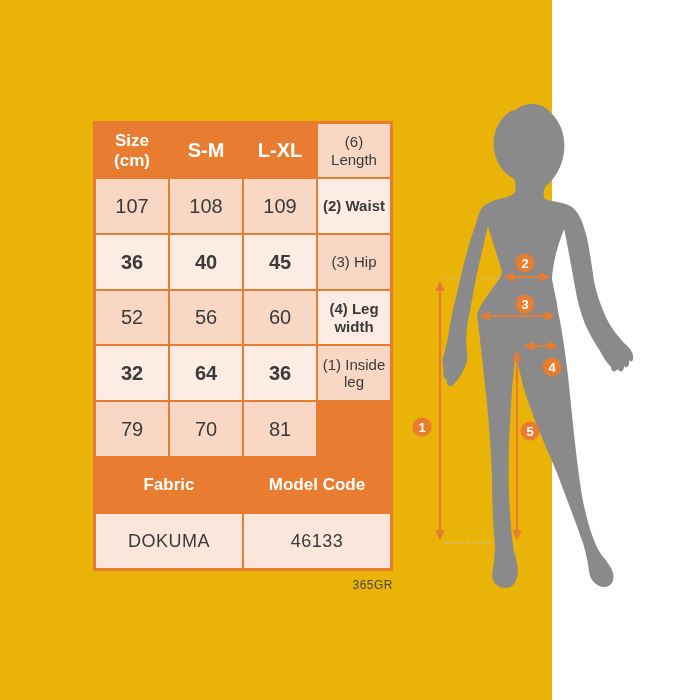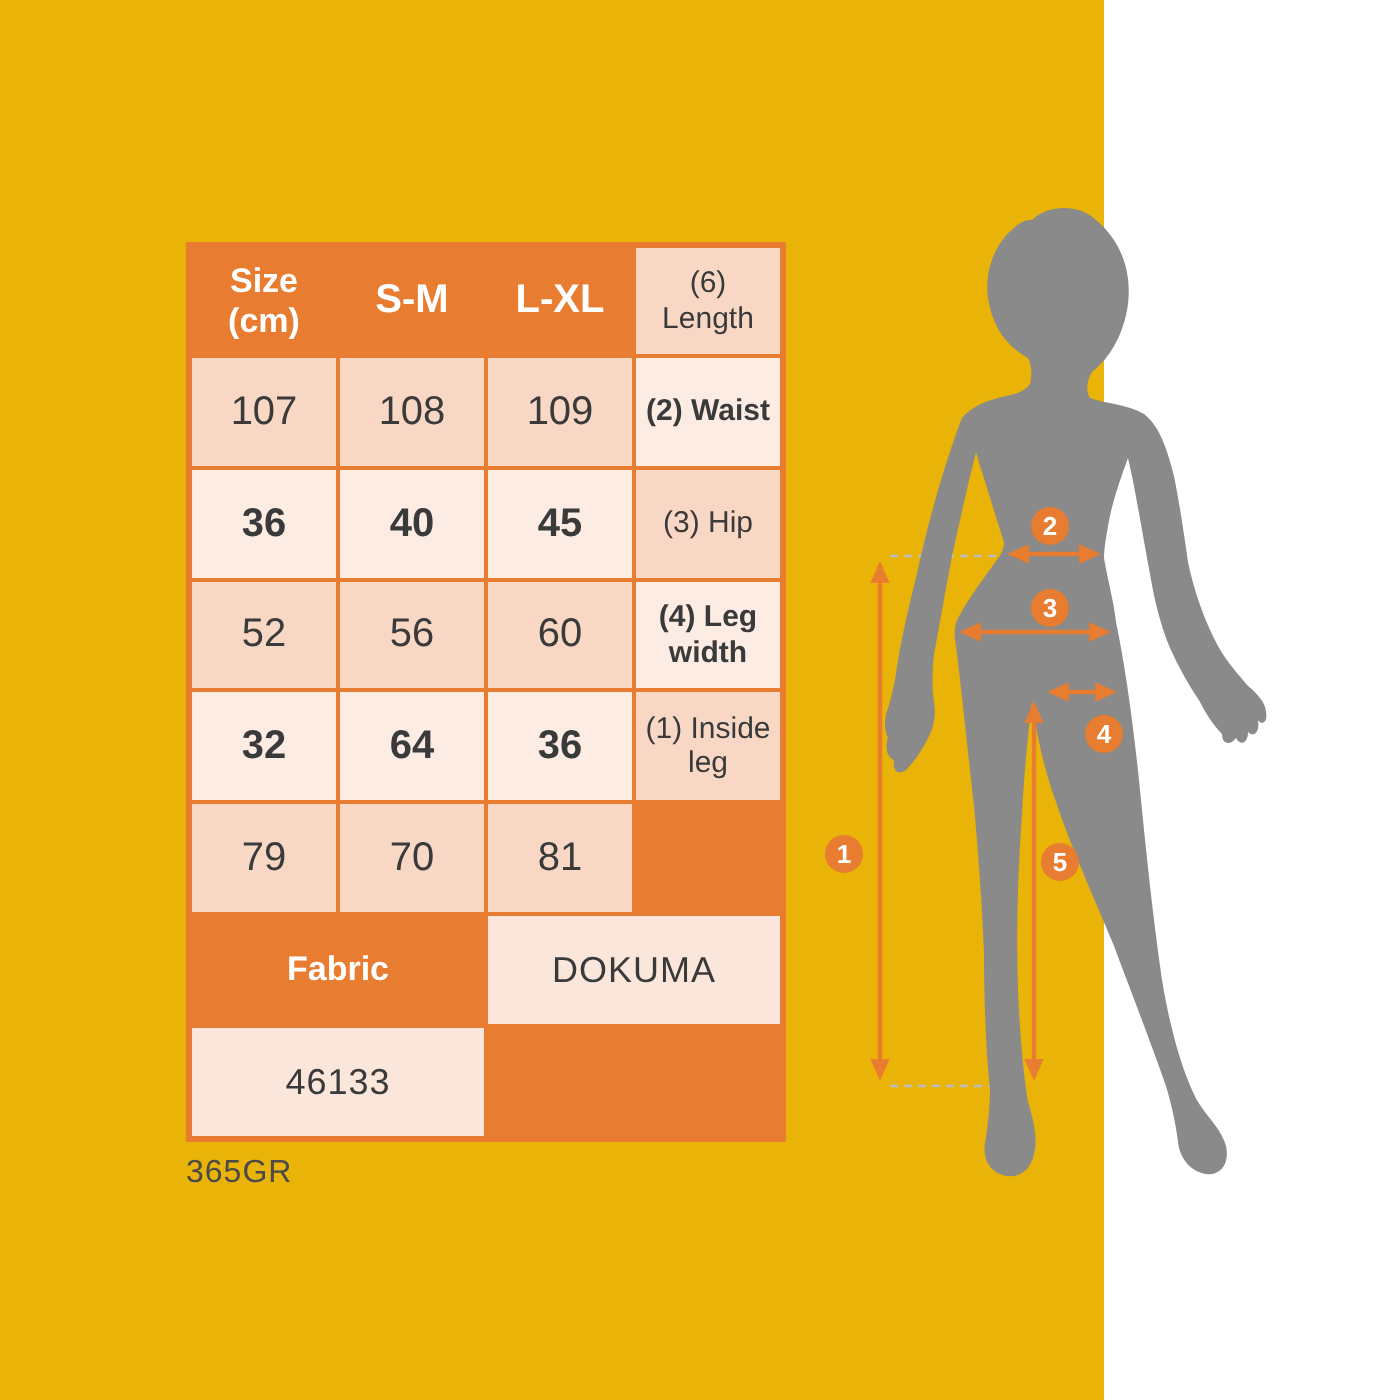--- a/index.html
+++ b/index.html
@@ -20,21 +20,21 @@
   .cell.label{font-size:15px;color:#3a3a3a;padding:0 4px;background:#f8d8c4;}
   .cell.num{font-size:20px;color:#3a3a3a;background:#f8d8c4;text-align:center;}
   .row-light .cell.label,.row-light .cell.num{background:#fcece4;font-weight:bold;}
   .cell.span2{grid-column:span 2;}
   .cell.footval{font-size:18px;color:#3a3a3a;background:#fbe6db;letter-spacing:0.5px;}
   .cell.foothead{font-size:17px;}
   .trow{display:contents;}
 
   .note{
     position:absolute;left:93px;top:578px;width:300px;
-    font-size:16px;color:#4a4a4a;letter-spacing:0.5px;
+    text-align:right;font-size:12px;color:#4a4a4a;letter-spacing:0.5px;
   }
 
   
   .figure-wrap{position:absolute;left:400px;top:95px;width:260px;height:515px;}
   .marker-num{font-size:13px;font-weight:bold;fill:#ffffff;font-family:"Liberation Sans",sans-serif;}
 </style>
 </head>
 <body>
 
 <div id="canvas">
@@ -74,20 +74,21 @@
     </div>
 
     <div class="trow">
       <div class="cell label">(1) Inside leg</div>
       <div class="cell num">79</div>
       <div class="cell num">70</div>
       <div class="cell num">81</div>
     </div>
 
     <div class="cell head foothead span2">Fabric</div>
+    <div class="cell head foothead span2">Model Code</div>
 
     <div class="cell footval span2">DOKUMA</div>
     <div class="cell footval span2">46133</div>
   </div>
 
   <div class="note">365GR</div>
 
   <div class="figure-wrap">
     <svg width="260" height="515" viewBox="0 0 260 515">
       <defs>

